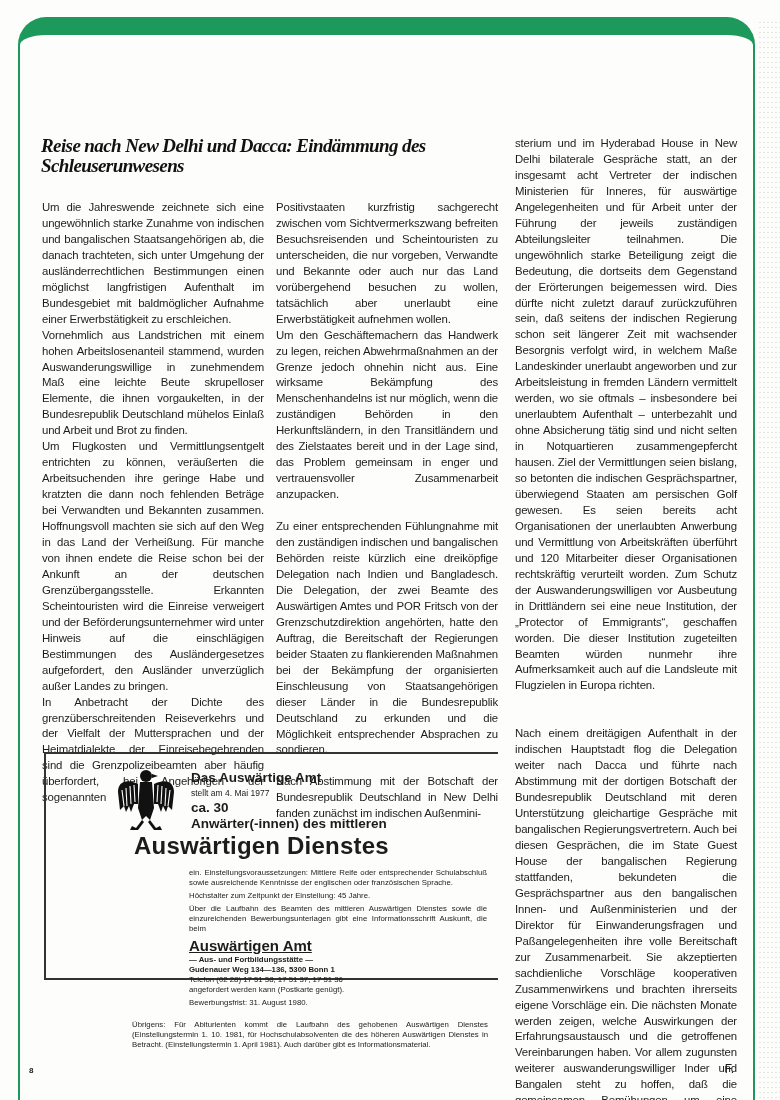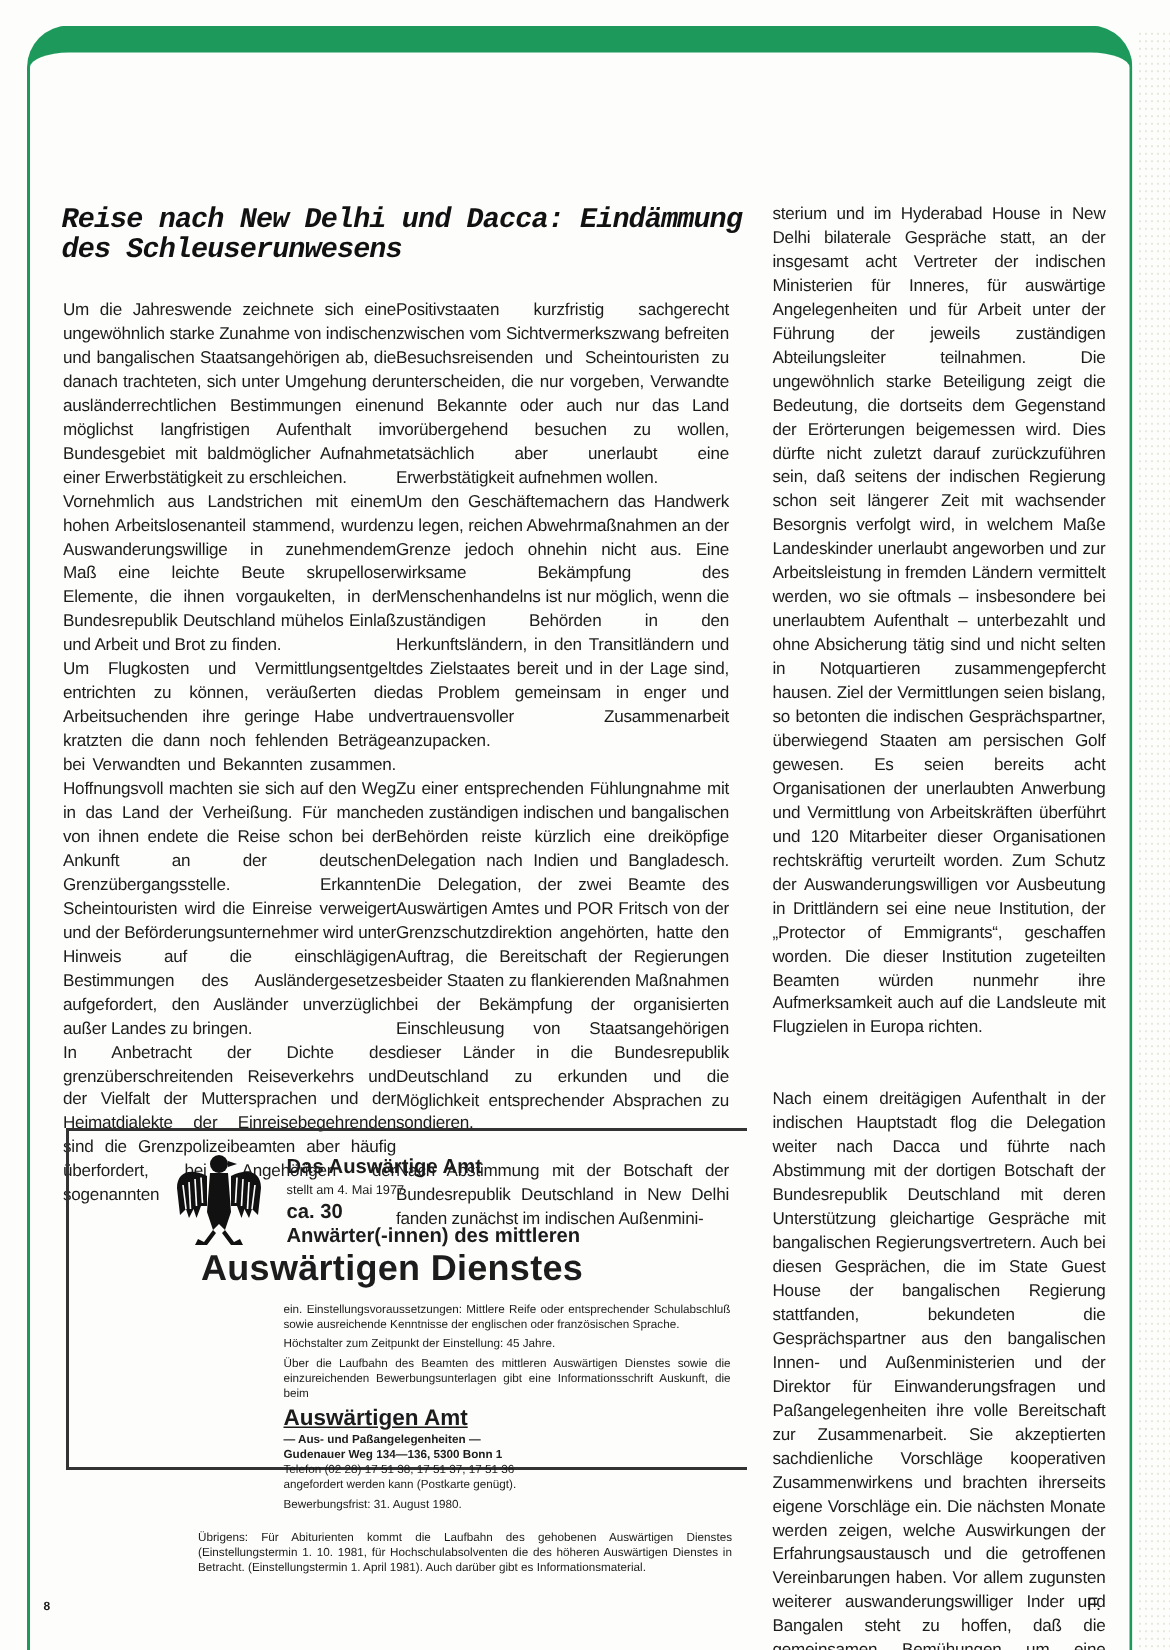--- a/index.html
+++ b/index.html
@@ -12,31 +12,31 @@
     border-top:18px solid #1d9a5b; border-left:2px solid #1d9a5b; border-right:2px solid #1d9a5b;
     border-top-left-radius:28px; border-top-right-radius:28px; box-sizing:border-box;
   }
   .speckle {
     position:absolute; right:0; top:20px; width:22px; height:1080px;
     background-image:radial-gradient(#d6d6c8 0.7px, transparent 0.8px);
     background-size:4px 5px; opacity:.6;
   }
   .title {
     position:absolute; left:41px; top:136px; width:470px;
-    font-family:Liberation Mono, monospace; font-weight:bold; font-style:italic;
+    font-family:Liberation Serif, serif; font-weight:bold; font-style:italic;
     font-size:19px; line-height:20px; letter-spacing:-0.6px; color:#111;
   }
   .col {
     position:absolute; font-size:11.4px; line-height:15.95px; text-align:justify;
     letter-spacing:-0.15px; color:#1c1c1c;
   }
   .col p { margin:0; text-indent:0; }
   .col p.gap { margin-top:16px; }
   .c1 { left:42px; top:200px; width:222px; }
-  .c2 { left:264px; top:200px; width:222px; }
+  .c2 { left:276px; top:200px; width:222px; }
   .c3 { left:515px; top:136px; width:222px; }
   .sig { position:absolute; right:46px; top:1062px; font-size:12px; }
   .pagenum { position:absolute; left:29px; top:1066px; font-size:8px; font-weight:bold; }
   .ad {
     position:absolute; left:44px; top:752px; width:454px; height:228px;
     border-top:2px solid #333; border-bottom:2px solid #333; border-left:2px solid #333;
     box-sizing:border-box;
   }
   .eagle { position:absolute; left:70px; top:10px; width:60px; height:70px; }
   .ad-org { position:absolute; left:145px; top:16px; font-weight:bold; font-size:13.5px; }
@@ -105,20 +105,20 @@
   <div class="ad-org">Das Auswärtige Amt</div>
   <div class="ad-date">stellt am 4. Mai 1977</div>
   <div class="ad-count">ca. 30</div>
   <div class="ad-pos">Anwärter(-innen) des mittleren</div>
   <div class="ad-head">Auswärtigen Dienstes</div>
   <div class="ad-body">
     <p>ein. Einstellungsvoraussetzungen: Mittlere Reife oder entsprechender Schulabschluß sowie ausreichende Kenntnisse der englischen oder französischen Sprache.</p>
     <p>Höchstalter zum Zeitpunkt der Einstellung: 45 Jahre.</p>
     <p>Über die Laufbahn des Beamten des mittleren Auswärtigen Dienstes sowie die einzureichenden Bewerbungsunterlagen gibt eine Informationsschrift Auskunft, die beim</p>
     <p class="ad-amt">Auswärtigen Amt</p>
-    <p class="ad-addr" style="margin:0;">— Aus- und Paßangelegenheiten —</p>
+    <p class="ad-addr" style="margin:0;">— Aus- und Fortbildungsstätte —</p>
     <p class="ad-addr" style="margin:0;">Gudenauer Weg 134—136, 5300 Bonn 1</p>
     <p style="margin:0;">Telefon (02 28) 17 51 38, 17 51 37, 17 51 36</p>
     <p>angefordert werden kann (Postkarte genügt).</p>
     <p>Bewerbungsfrist: 31. August 1980.</p>
   </div>
   <div class="ad-foot">Übrigens: Für Abiturienten kommt die Laufbahn des gehobenen Auswärtigen Dienstes (Einstellungstermin 1. 10. 1981, für Hochschulabsolventen die des höheren Auswärtigen Dienstes in Betracht. (Einstellungstermin 1. April 1981). Auch darüber gibt es Informationsmaterial.</div>
 </div>
 
 </body></html>

